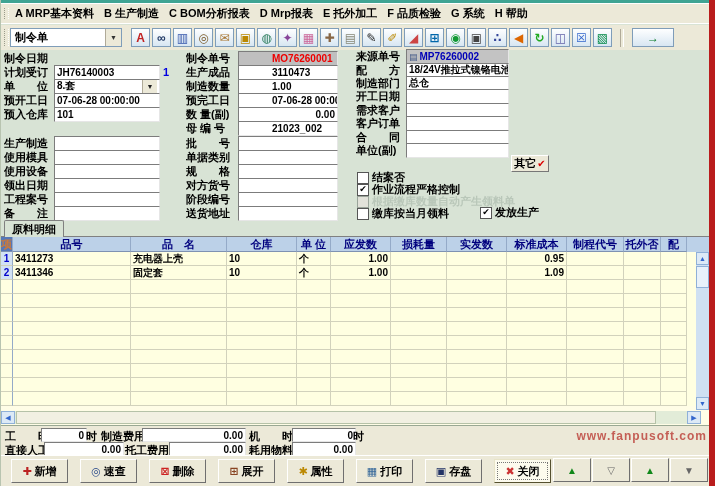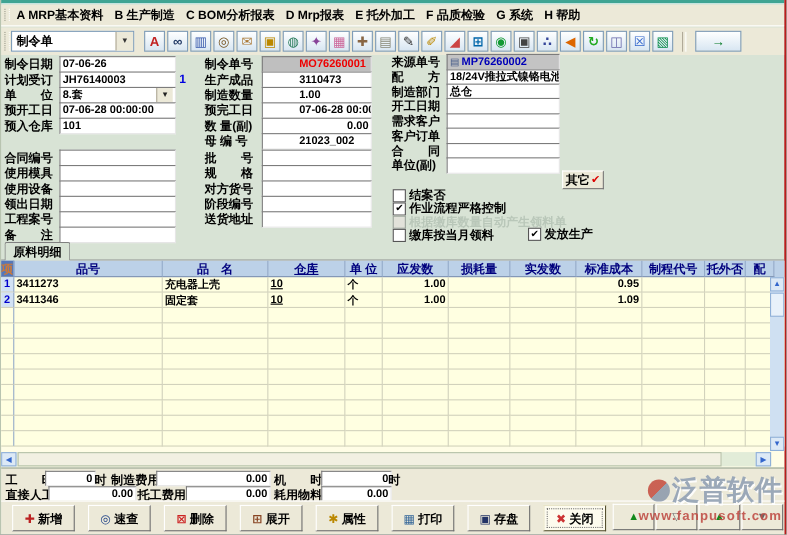--- a/index.html
+++ b/index.html
@@ -1,18 +1,18 @@
 <!DOCTYPE html>
 <html><head>
 <meta charset="utf-8">
 <style>
   html,body{margin:0;padding:0;background:#888;}
   #app{position:relative;width:715px;height:486px;background:#d8e3d5;overflow:hidden;
        font-family:"Liberation Sans","DejaVu Sans",sans-serif;font-size:11px;color:#000;
-       border-left:1px solid #b8c4b0;border-right:2px solid #b91c1c;box-sizing:border-box;}
+       border-left:1px solid #b8c4b0;border-right:6px solid #b91c1c;box-sizing:border-box;}
   .top-edge{position:absolute;top:0;left:0;width:100%;height:3px;background:#3fa493;border-bottom:1px solid #fff;}
 
   
   .menubar{position:absolute;top:4px;left:0;width:100%;height:20px;background:#ece9d8;
            display:flex;align-items:center;padding-left:12px;box-sizing:border-box;border-bottom:1px solid #fff;}
   .grip{position:absolute;left:3px;top:4px;bottom:4px;width:3px;border-left:1px dotted #9a9a8a;border-right:1px dotted #fff;}
   .menu-item{padding:2px 8px 2px 2px;font-weight:bold;white-space:nowrap;}
 
   
   .toolbar{position:absolute;top:25px;left:0;width:100%;height:25px;background:#ece9d8;
@@ -75,23 +75,23 @@
   .grid{position:absolute;left:0;top:237px;width:715px;height:188px;background:#fffde6;}
   .grid-head{display:flex;height:15px;background:#bcd1e8;}
   .gc{box-sizing:border-box;border-right:1px solid #94aac8;overflow:hidden;white-space:nowrap;padding:0 2px;display:flex;align-items:center;}
   .grid-head .gc{color:#00007e;font-weight:bold;justify-content:center;border-bottom:1px solid #7e92b2;}
   .grid-head .c-num{background:#5577b8;color:#cf7a36;}
   .gr{display:flex;height:14px;background:#ffffe1;}
   .gr .gc{border-right:1px solid #d2d2bc;border-bottom:1px solid #d2d2bc;font-weight:bold;font-size:10px;}
   .gr .c-num{border-right:1px solid #94aac8;}
   .gr .c-num:not(:empty){background:#d2e2f4;color:#0000cc;justify-content:center;}
   .c-num{width:12px;flex:none;}
-  .c-pn{width:135px;flex:none;}
+  .c-pn{width:118px;flex:none;}
   .c-name{width:96px;flex:none;}
-  .c-wh{width:70px;flex:none;text-decoration:underline;}
+  .c-wh{width:70px;flex:none;}
   .c-unit{width:34px;flex:none;}
   .c-due{width:60px;flex:none;justify-content:flex-end;}
   .c-loss{width:56px;flex:none;justify-content:flex-end;}
   .c-act{width:60px;flex:none;justify-content:flex-end;}
   .c-cost{width:60px;flex:none;justify-content:flex-end;}
   .c-proc{width:57px;flex:none;}
   .c-out{width:37px;flex:none;}
   .c-cfg{width:26px;flex:none;}
   .grid-head .c-due,.grid-head .c-loss,.grid-head .c-act,.grid-head .c-cost{justify-content:center;}
 
@@ -212,25 +212,20 @@
         <span class="tb-btn" style="color: rgb(0, 136, 68);">▧</span>
       </span>
     <span class="tb-sep"></span>
     <span class="tb-btn tb-exit" style="color:#007722;">→</span>
   </div>
 
   <div class="fcol fcol-lt" style="left:3px;top:51px;width:178px;">
 
       <div class="frow">
         <span class="flabel">制令日期</span>
-        <span class="ffield">
-
-          <span class="fval">07-06-26</span>
-
-        </span>
 
       </div>
 
       <div class="frow">
         <span class="flabel">计划受订</span>
         <span class="ffield">
 
           <span class="fval">JH76140003</span>
 
         </span>
@@ -264,21 +259,21 @@
           <span class="fval">101</span>
 
         </span>
 
       </div>
     </div>
 
   <div class="fcol fcol-lb" style="left:3px;top:136px;width:178px;">
 
       <div class="frow">
-        <span class="flabel">合同编号</span>
+        <span class="flabel">生产制造</span>
         <span class="ffield">
           <span class="fval"></span>
         </span>
       </div>
 
       <div class="frow">
         <span class="flabel">使用模具</span>
         <span class="ffield">
           <span class="fval"></span>
         </span>
@@ -357,20 +352,26 @@
         </span>
       </div>
 
       <div class="frow">
         <span class="flabel">批　　号</span>
         <span class="ffield">
           <span class="fval"></span>
         </span>
       </div>
 
+      <div class="frow">
+        <span class="flabel">单据类别</span>
+        <span class="ffield">
+          <span class="fval"></span>
+        </span>
+      </div>
 
       <div class="frow">
         <span class="flabel">规　　格</span>
         <span class="ffield">
           <span class="fval"></span>
         </span>
       </div>
 
       <div class="frow">
         <span class="flabel">对方货号</span>
@@ -757,19 +758,15 @@
       <div class="minibtn" style="color: rgb(17, 136, 26);">▲</div>
 
       <div class="minibtn" style="color: rgb(102, 102, 102);">▽</div>
 
       <div class="minibtn" style="color: rgb(17, 136, 26);">▲</div>
 
       <div class="minibtn" style="color: rgb(102, 102, 102);">▼</div>
     </div>
 
   <div class="watermark">
-    <div class="wm-brand">
-      <span class="wm-logo"></span>
-      <span>泛普软件</span>
-    </div>
     <div class="wm-url">www.fanpusoft.com</div>
   </div>
 </div>
 
 </body></html>

